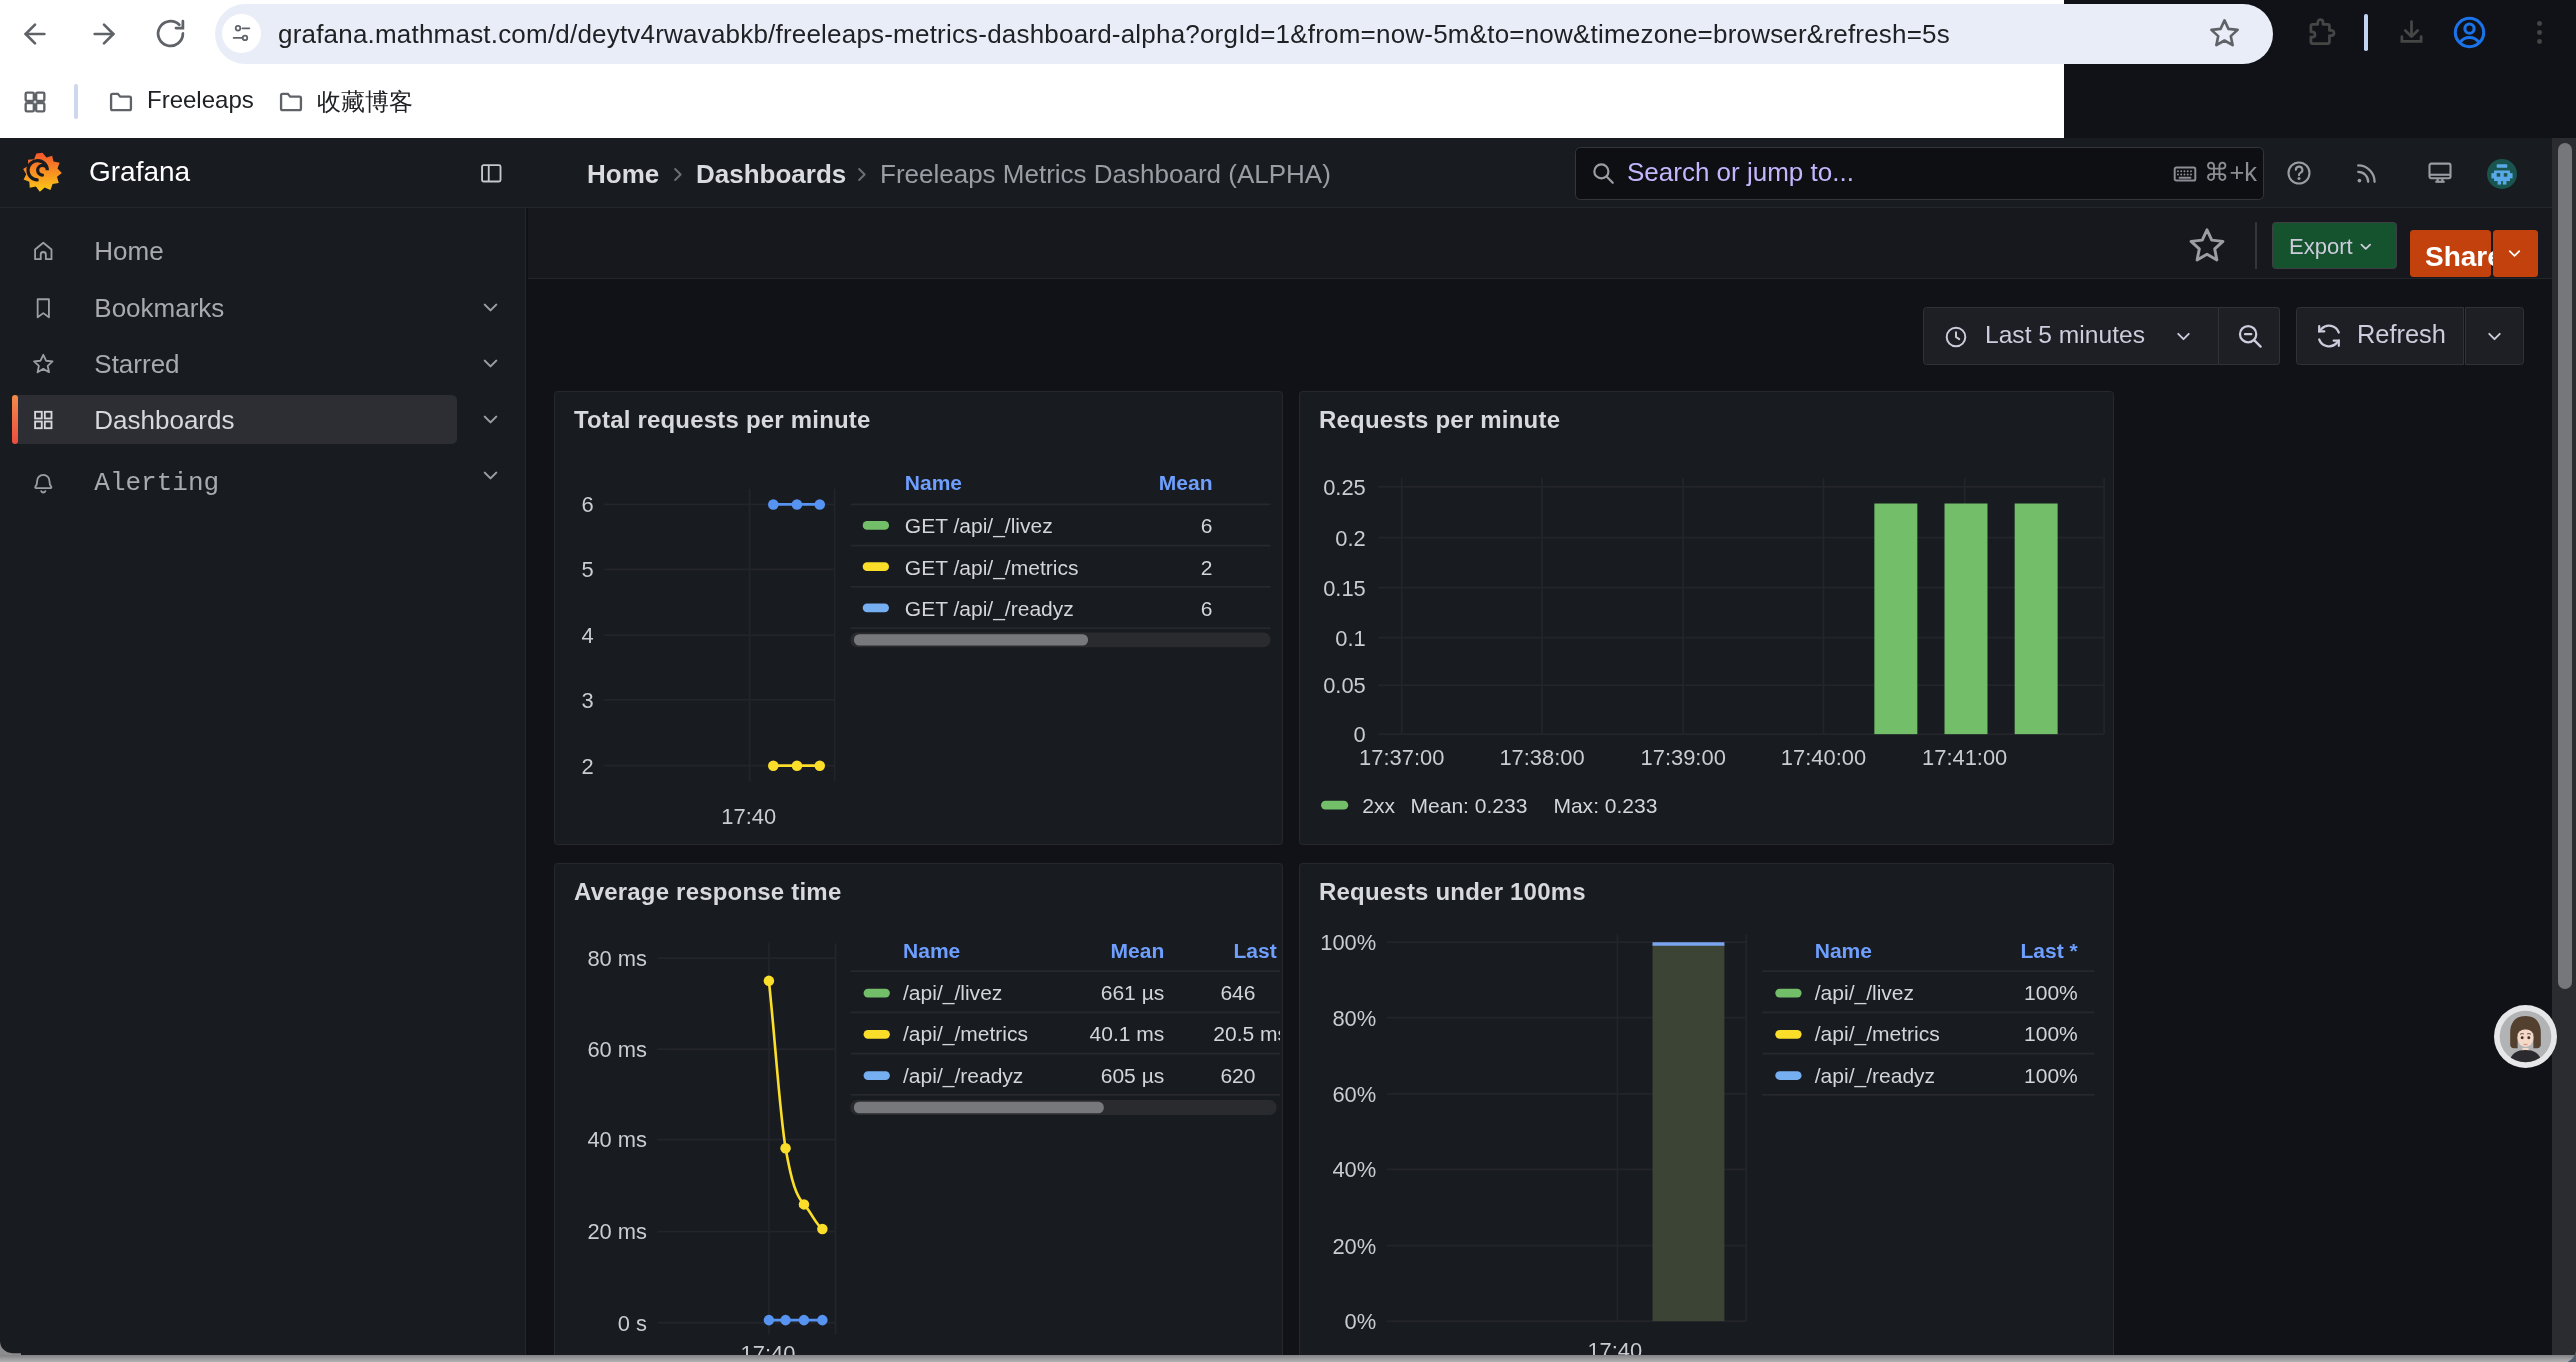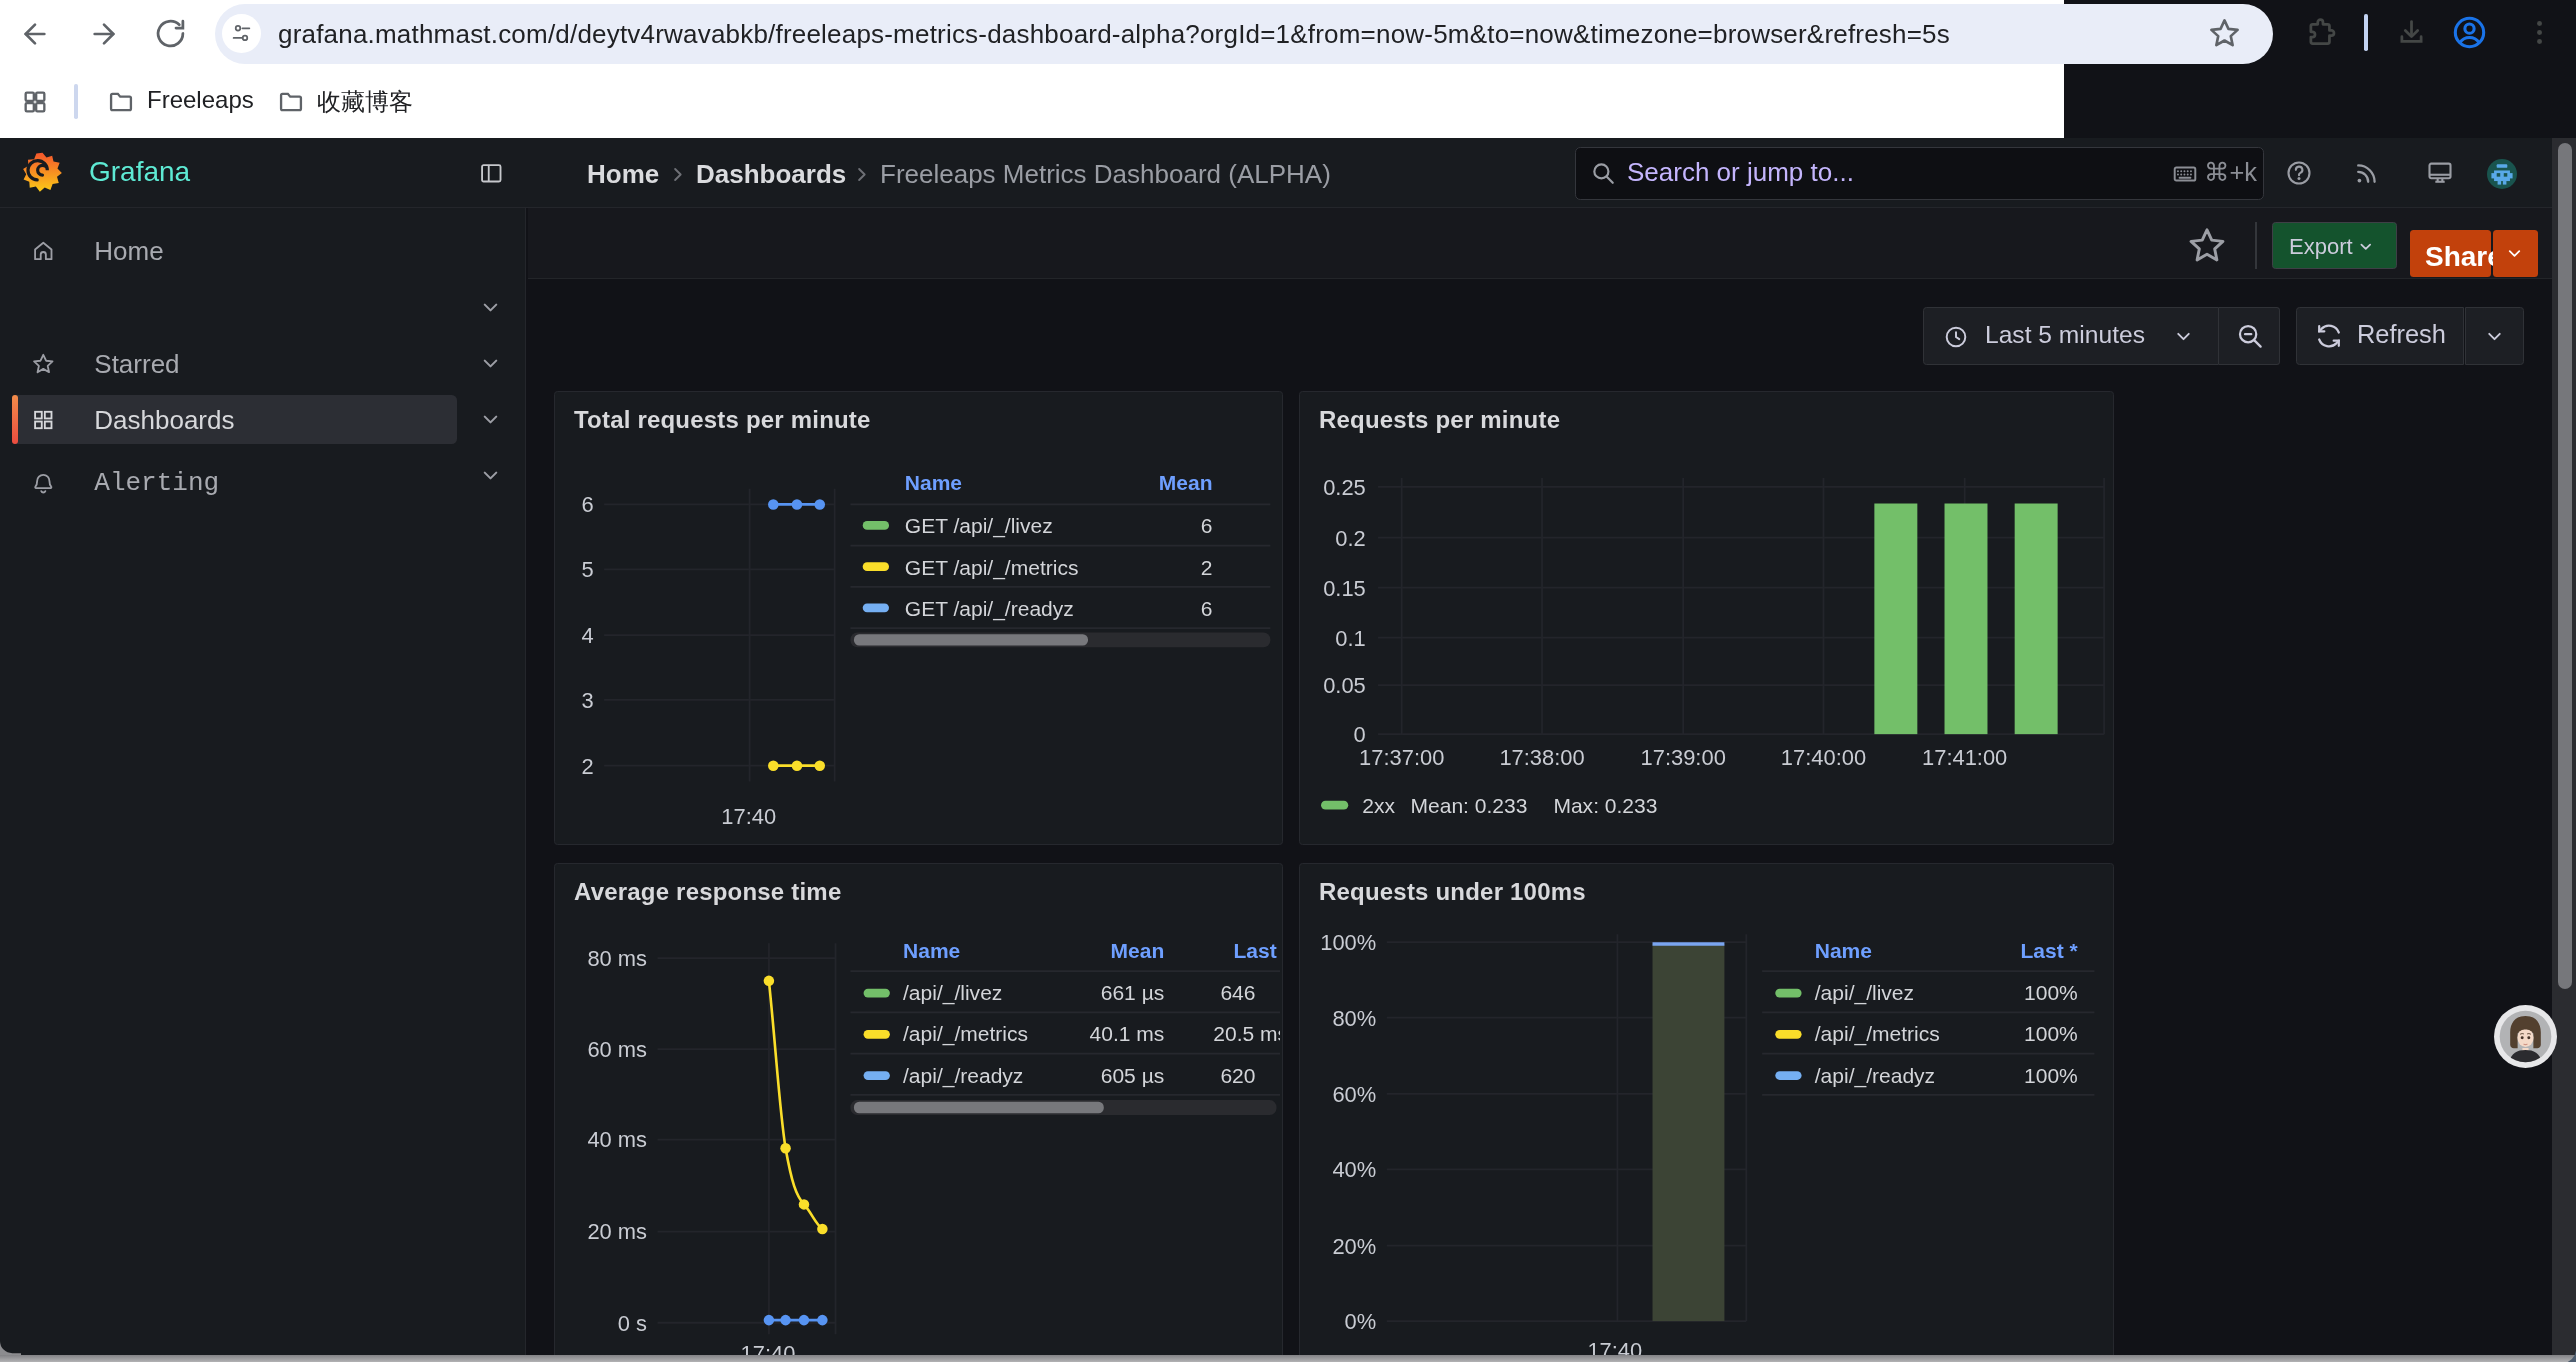--- a/index.html
+++ b/index.html
@@ -14,21 +14,21 @@
   .urltext { position:absolute; left:63px; top:0; height:60px; line-height:60px; font-size:26px; color:#202124; letter-spacing:0.2px; white-space:nowrap; }
   #tunecirc { position:absolute; left:7px; top:10.5px; width:39px; height:39px; border-radius:50%; background:#ffffff; }
   .cicon { position:absolute; }
 
   
   #topnav { position:absolute; left:0; top:138px; width:2576px; height:70px; background:#181b1f; border-bottom:1.8px solid #24262b; }
   #sidebar { position:absolute; left:0; top:208px; width:526px; height:1155px; background:#181b1f; border-right:1.8px solid #24262b; }
   #content { position:absolute; left:528px; top:208px; width:2048px; height:1155px; background:#111217; }
   #subtoolbar { position:absolute; left:528px; top:208px; width:2048px; height:71px; background:#17181d; border-bottom:1.8px solid #232529; }
 
-  .navtext { font-size:26px; color:#5eead4; }
+  .navtext { font-size:26px; color:#ffffff; }
   .crumb { font-size:26px; font-weight:600; color:#dadbde; }
   .crumb-last { font-size:26px; color:#9a9da4; font-weight:400;}
 
   #searchbox { position:absolute; left:1575px; top:8.8px; width:689px; height:53px; background:#0e0f13; border:1.8px solid #34363c; border-radius:5.3px; }
 
   
   .mitem { position:absolute; left:12.3px; width:445px; height:49px; border-radius:5.3px; }
   .mlabel { position:absolute; left:82px; top:50%; transform:translateY(-50%); font-size:26px; color:#a8aab0; }
   .micon { position:absolute; left:19px; top:50%; transform:translateY(-50%); }
   .mchev { position:absolute; left:479px; width:23px; height:23px; }
@@ -205,20 +205,26 @@
   </div>
   <div id="sidebar">
 
     <div class="mitem" style="top:18.4px;">
       <svg class="micon" width="24.6" height="24.6" viewBox="0 0 24 24" fill="none" stroke="#9c9ea5" stroke-width="1.8" stroke-linejoin="round">
           <path d="M4 10.5L12 4l8 6.5V20h-5.5v-4.5a2.5 2.5 0 0 0-5 0V20H4z"></path>
         </svg>
       <div class="mlabel">Home</div>
     </div>
 
+    <div class="mitem" style="top:75px;">
+      <svg class="micon" width="24.6" height="24.6" viewBox="0 0 24 24" fill="none" stroke="#9c9ea5" stroke-width="1.8" stroke-linejoin="round">
+          <path d="M6.5 3.5h11V21L12 17l-5.5 4z"></path>
+        </svg>
+      <div class="mlabel">Bookmarks</div>
+    </div>
     <svg class="mchev" style="top:88px" viewBox="0 0 24 24" fill="none" stroke="#9c9ea5" stroke-width="2.2" stroke-linecap="round" stroke-linejoin="round">
         <path d="M6 9l6 6 6-6"></path>
       </svg>
 
     <div class="mitem" style="top:131px;">
       <svg class="micon" width="24.6" height="24.6" viewBox="0 0 24 24" fill="none" stroke="#9c9ea5" stroke-width="1.8" stroke-linejoin="round">
           <path d="M12 3l2.7 5.8 6.3.7-4.7 4.3 1.3 6.2-5.6-3.2-5.6 3.2 1.3-6.2L3 9.5l6.3-.7z"></path>
         </svg>
       <div class="mlabel">Starred</div>
     </div>

